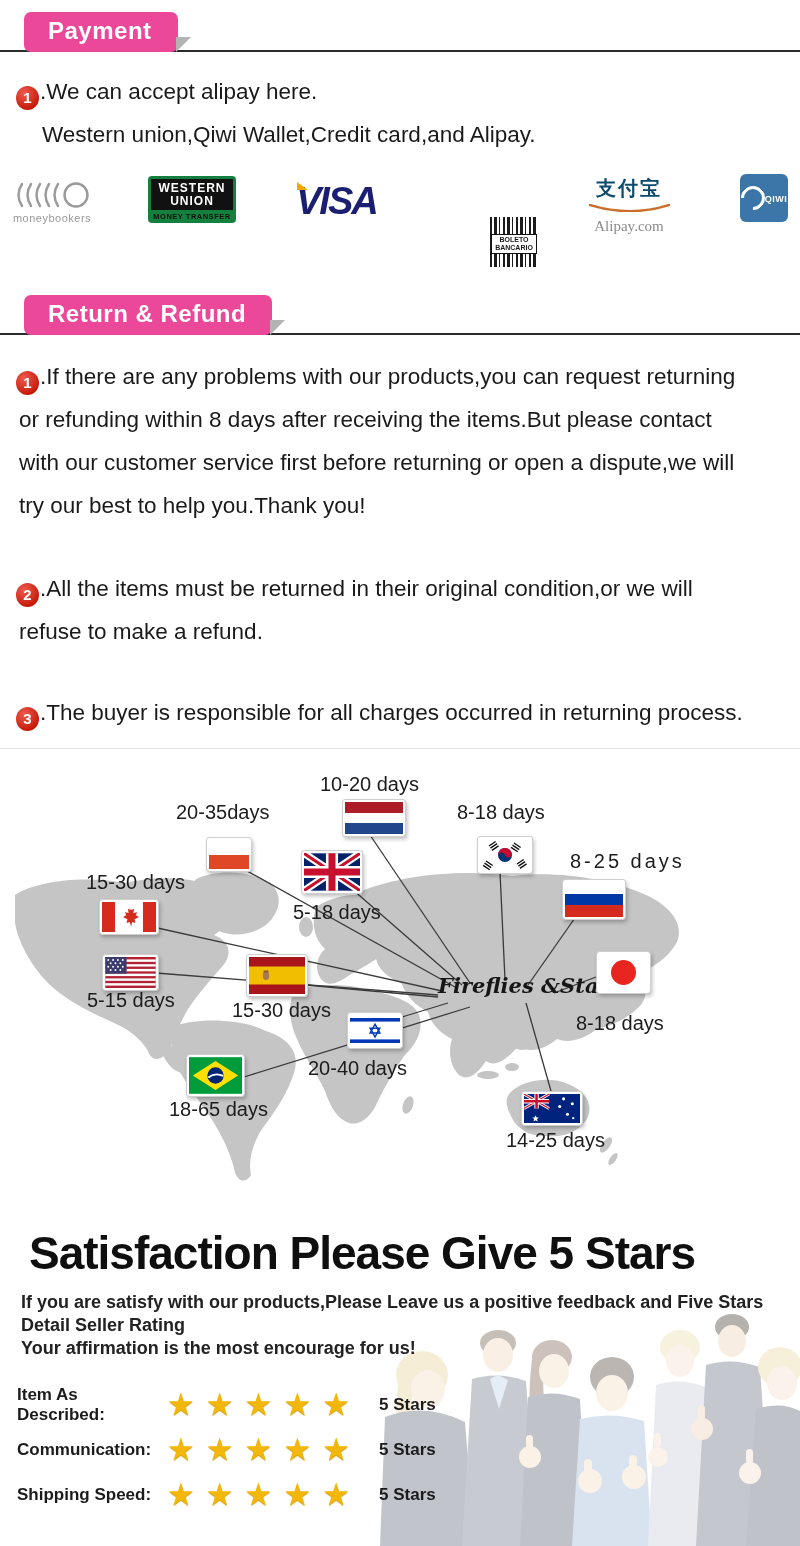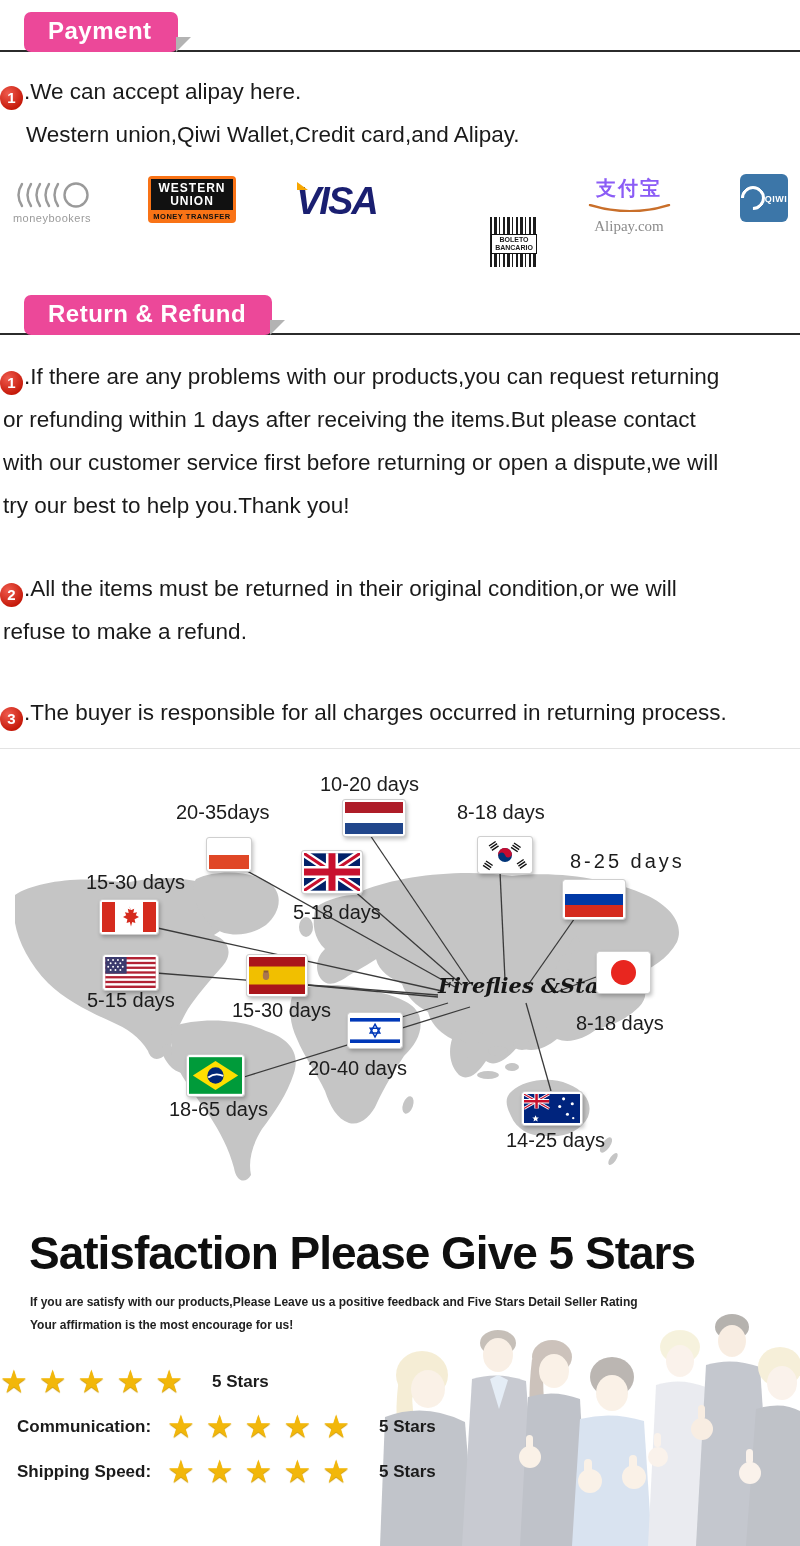--- a/index.html
+++ b/index.html
@@ -9,65 +9,65 @@
   
   .hdr{position:relative;display:inline-block;background:#ec4899;color:#fff;
        font-weight:bold;font-size:24px;letter-spacing:.5px;
        padding:5px 26px 7px 24px;margin-left:24px;border-radius:7px;z-index:2;}
   .hdr::after{content:"";position:absolute;right:-13px;bottom:0;width:0;height:0;
        border-top:15px solid #b3b3b3;border-right:15px solid transparent;}
   .rule{height:2px;background:#2b2b2b;position:relative;top:-2px;}
   .rule-faint{height:1px;background:#e3e3e3;}
 
   
-  .item{font-size:22.5px;line-height:43px;padding-left:0;}
+  .item{font-size:22.5px;line-height:43px;padding-left:16px;}
   .badge{display:inline-flex;align-items:center;justify-content:center;
        width:23px;height:24px;border-radius:50%;
        background:radial-gradient(circle at 35% 30%,#ef5a4d,#c41808 75%);
        color:#fff;font-weight:bold;font-size:15px;vertical-align:-4px;margin-right:1px;}
   .cont{padding-left:3px;}
   .cont-indent{padding-left:26px;}
 
   
   .logos{position:relative;height:66px;margin-top:16px;}
   .logo{position:absolute;}
   .mb-label{font-size:11px;color:#9a9a9a;letter-spacing:.5px;margin-top:-2px;}
-  .wu{width:88px;background:#f97316;border-radius:4px;padding:3px 3px 2px 3px;box-sizing:border-box;}
+  .wu{width:88px;background:#15803d;border-radius:4px;padding:3px 3px 2px 3px;box-sizing:border-box;}
   .wu-black{background:#111;color:#fff;text-align:center;font-weight:bold;
        font-size:12px;line-height:13px;letter-spacing:1px;padding:3px 0 2px;}
   .wu-sub{color:#111;text-align:center;font-weight:bold;font-size:7.5px;letter-spacing:.5px;padding-top:2px;}
   .visa{font-size:38px;font-weight:bold;font-style:italic;color:#1a1f71;letter-spacing:-2px;position:relative;}
   .visa::before{content:"";position:absolute;left:1px;top:2px;width:0;height:0;
        border-bottom:8px solid #f7a600;border-right:11px solid transparent;}
   .boleto{width:48px;height:50px;position:relative;
        background:repeating-linear-gradient(90deg,#1c1c1c 0 2px,#fff 2px 4px,#1c1c1c 4px 7px,#fff 7px 9px,#1c1c1c 9px 10px,#fff 10px 13px);}
   .boleto-label{position:absolute;left:1px;right:1px;top:17px;background:#fff;border:1px solid #111;
        font-size:7px;font-weight:bold;text-align:center;line-height:8px;padding:1px 0;}
   .alipay{text-align:center;}
-  .alipay-cn{font-size:20px;font-weight:bold;color:#8b5cf6;letter-spacing:2px;line-height:20px;}
+  .alipay-cn{font-size:20px;font-weight:bold;color:#0c4a6e;letter-spacing:2px;line-height:20px;}
   .alipay-en{font-family:"Liberation Serif",serif;font-size:15px;color:#8b8b8b;margin-top:2px;}
   .qiwi{width:48px;height:48px;background:#3c76a8;border-radius:6px;display:flex;flex-direction:row;
        align-items:center;justify-content:center;}
   .qiwi-ring{width:18px;height:18px;border:3px solid #fff;border-radius:50%;border-bottom-color:transparent;transform:rotate(45deg);}
   .qiwi-label{color:#fff;font-weight:bold;font-size:9px;letter-spacing:.5px;margin-top:2px;}
 
   
   #map{position:absolute;left:0;top:745px;width:800px;height:458px;}
   #map svg.world{position:absolute;left:0;top:0;}
   .dest-label{position:absolute;font-size:20px;color:#1c1c1c;white-space:nowrap;z-index:3;}
   .flag{position:absolute;border:2px solid #fff;outline:1px solid #cfcfcf;border-radius:2px;
        box-shadow:1.5px 2.5px 4px rgba(0,0,0,.28);line-height:0;z-index:3;background:#fff;}
   .brand{position:absolute;font-family:"DejaVu Serif","Liberation Serif",serif;
        font-style:italic;font-weight:bold;font-size:21px;color:#161616;z-index:3;white-space:nowrap;}
 
   
   #satisfaction{position:absolute;left:0;top:1225px;width:800px;height:321px;}
   .sat-title{font-size:46px;font-weight:bold;letter-spacing:-1px;color:#0f0f0f;
        padding-left:29px;line-height:56px;position:relative;z-index:2;}
-  .sat-sub{font-size:12px;font-weight:bold;color:#222;padding-left:30px;line-height:23px;position:relative;z-index:2;}
+  .sat-sub{font-size:18px;font-weight:bold;color:#222;padding-left:21px;line-height:23px;position:relative;z-index:2;}
   .ratings{margin-top:22px;position:relative;z-index:2;}
   .rating-row{display:flex;align-items:center;height:45px;}
   .rating-label{width:150px;padding-left:17px;font-size:17px;font-weight:bold;color:#1b1b1b;}
   .stars{width:200px;display:flex;align-items:center;}
   .star{font-size:31px;color:#f2b70a;margin-right:11px;text-shadow:0 1px 1px #cf9a05;line-height:30px;}
   .rating-value{font-size:17px;font-weight:bold;color:#1b1b1b;margin-left:12px;}
   .people{position:absolute;right:0;top:42px;z-index:1;}
 </style>
 </head>
 <body>
@@ -136,21 +136,21 @@
   </div>
 
   <div style="position:absolute;left:0;top:283px;width:800px;">
     <div style="margin-top:12px;">
       <div class="hdr">Return &amp; Refund</div>
     </div>
     <div class="rule"></div>
 
     <div class="item" style="margin-top:18px;">
       <div><span class="badge">1</span><span>.If there are any problems with our products,you can request returning</span></div>
-      <div class="cont">or refunding within 1 days after receiving the items.But please contact</div>
+      <div class="cont">or refunding within 8 days after receiving the items.But please contact</div>
       <div class="cont">with our customer service first before returning or open a dispute,we will</div>
       <div class="cont">try our best to help you.Thank you!</div>
     </div>
 
     <div class="item" style="margin-top:40px;">
       <div><span class="badge">2</span><span>.All the items must be returned in their original condition,or we will</span></div>
       <div class="cont">refuse to make a refund.</div>
     </div>
 
     <div class="item" style="margin-top:38px;">
@@ -408,20 +408,21 @@
         <circle cx="370" cy="206" r="11" fill="#f4decb"></circle>
       </g>
     </svg>
 
     <div class="sat-title">Satisfaction Please Give 5 Stars</div>
     <div class="sat-sub" style="margin-top:10px;">If you are satisfy with our products,Please Leave us a positive feedback and Five Stars Detail Seller Rating</div>
     <div class="sat-sub">Your affirmation is the most encourage for us!</div>
 
     <div class="ratings">
       <div class="rating-row">
+        <div class="rating-label">Item As Described:</div>
         <div class="stars">
             <span class="star">★</span>
             <span class="star">★</span>
             <span class="star">★</span>
             <span class="star">★</span>
             <span class="star">★</span>
           </div>
         <div class="rating-value">5 Stars</div>
       </div>
       <div class="rating-row">

